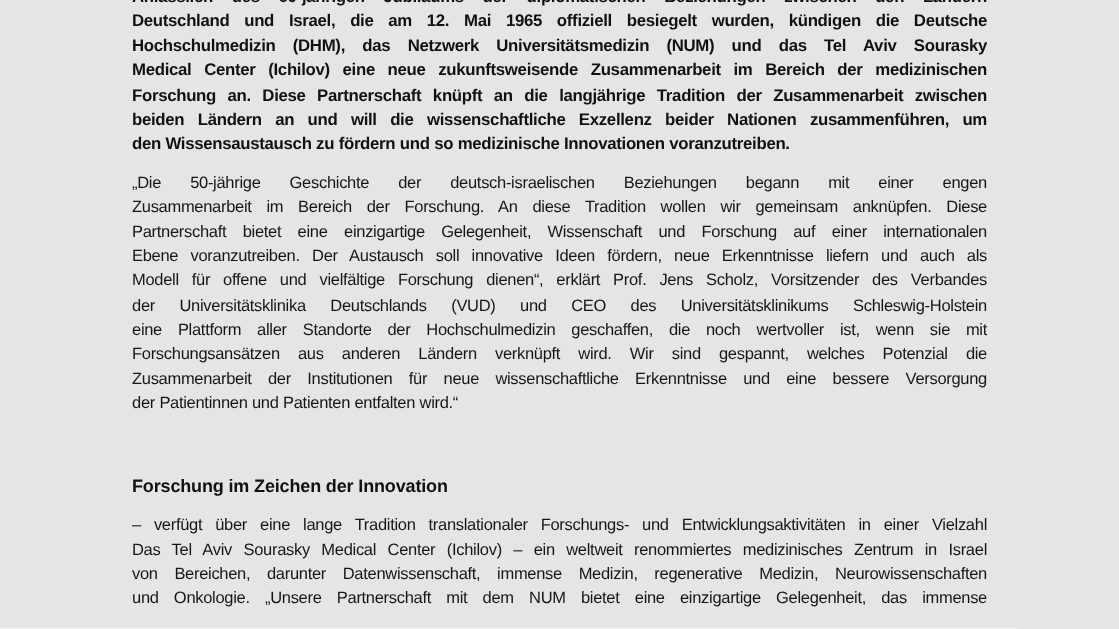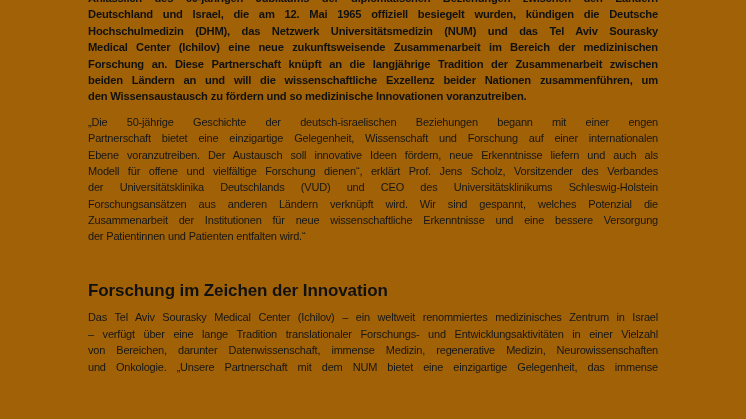--- a/index.html
+++ b/index.html
@@ -4,21 +4,21 @@
 <style>
   html, body {
     margin: 0;
     padding: 0;
     background: #ffffff;
   }
   .page {
     position: relative;
     width: 746px;
     height: 419px;
-    background: #a16207;
+    background: #e5e5e5;
     overflow: hidden;
     font-family: "Liberation Sans", "DejaVu Sans", sans-serif;
     color: #161616;
   }
   .content {
     position: absolute;
     left: 88px;
     top: 0;
     width: 570px;
     margin: 0;
@@ -29,21 +29,21 @@
   }
   .para-lead {
     margin-top: -10px; 
     font-weight: bold;
   }
   .para-quote {
     margin-top: 9px;
   }
   .section-heading {
     margin: 38.6px 0 0 0;
-    font-size: 17px;
+    font-size: 12px;
     line-height: 16.4px;
     height: 16.4px;
     font-weight: bold;
     letter-spacing: -0.1px;
     color: #111111;
   }
   .para-body {
     margin-top: 9.6px;
   }
   .line {
@@ -75,32 +75,34 @@
         <div class="line">Deutschland und Israel, die am 12. Mai 1965 offiziell besiegelt wurden, kündigen die Deutsche</div>
         <div class="line">Hochschulmedizin (DHM), das Netzwerk Universitätsmedizin (NUM) und das Tel Aviv Sourasky</div>
         <div class="line">Medical Center (Ichilov) eine neue zukunftsweisende Zusammenarbeit im Bereich der medizinischen</div>
         <div class="line">Forschung an. Diese Partnerschaft knüpft an die langjährige Tradition der Zusammenarbeit zwischen</div>
         <div class="line">beiden Ländern an und will die wissenschaftliche Exzellenz beider Nationen zusammenführen, um</div>
         <div class="line line-end">den Wissensaustausch zu fördern und so medizinische Innovationen voranzutreiben.</div>
       </div>
 
     <div class="para para-quote">
         <div class="line">„Die 50-jährige Geschichte der deutsch-israelischen Beziehungen begann mit einer engen</div>
+        <div class="line">Zusammenarbeit im Bereich der Forschung. An diese Tradition wollen wir gemeinsam anknüpfen. Diese</div>
         <div class="line">Partnerschaft bietet eine einzigartige Gelegenheit, Wissenschaft und Forschung auf einer internationalen</div>
         <div class="line">Ebene voranzutreiben. Der Austausch soll innovative Ideen fördern, neue Erkenntnisse liefern und auch als</div>
         <div class="line">Modell für offene und vielfältige Forschung dienen“, erklärt Prof. Jens Scholz, Vorsitzender des Verbandes</div>
         <div class="line">der Universitätsklinika Deutschlands (VUD) und CEO des Universitätsklinikums Schleswig-Holstein</div>
+        <div class="line">eine Plattform aller Standorte der Hochschulmedizin geschaffen, die noch wertvoller ist, wenn sie mit</div>
         <div class="line">Forschungsansätzen aus anderen Ländern verknüpft wird. Wir sind gespannt, welches Potenzial die</div>
         <div class="line">Zusammenarbeit der Institutionen für neue wissenschaftliche Erkenntnisse und eine bessere Versorgung</div>
         <div class="line line-end">der Patientinnen und Patienten entfalten wird.“</div>
       </div>
 
     <h2 class="section-heading">Forschung im Zeichen der Innovation</h2>
 
     <div class="para para-body">
+        <div class="line">– verfügt über eine lange Tradition translationaler Forschungs- und Entwicklungsaktivitäten in einer Vielzahl</div>
         <div class="line">Das Tel Aviv Sourasky Medical Center (Ichilov) – ein weltweit renommiertes medizinisches Zentrum in Israel</div>
-        <div class="line">– verfügt über eine lange Tradition translationaler Forschungs- und Entwicklungsaktivitäten in einer Vielzahl</div>
         <div class="line">von Bereichen, darunter Datenwissenschaft, immense Medizin, regenerative Medizin, Neurowissenschaften</div>
         <div class="line">und Onkologie. „Unsere Partnerschaft mit dem NUM bietet eine einzigartige Gelegenheit, das immense</div>
       </div>
 
   </div>
 </div>
 
 </body></html>

